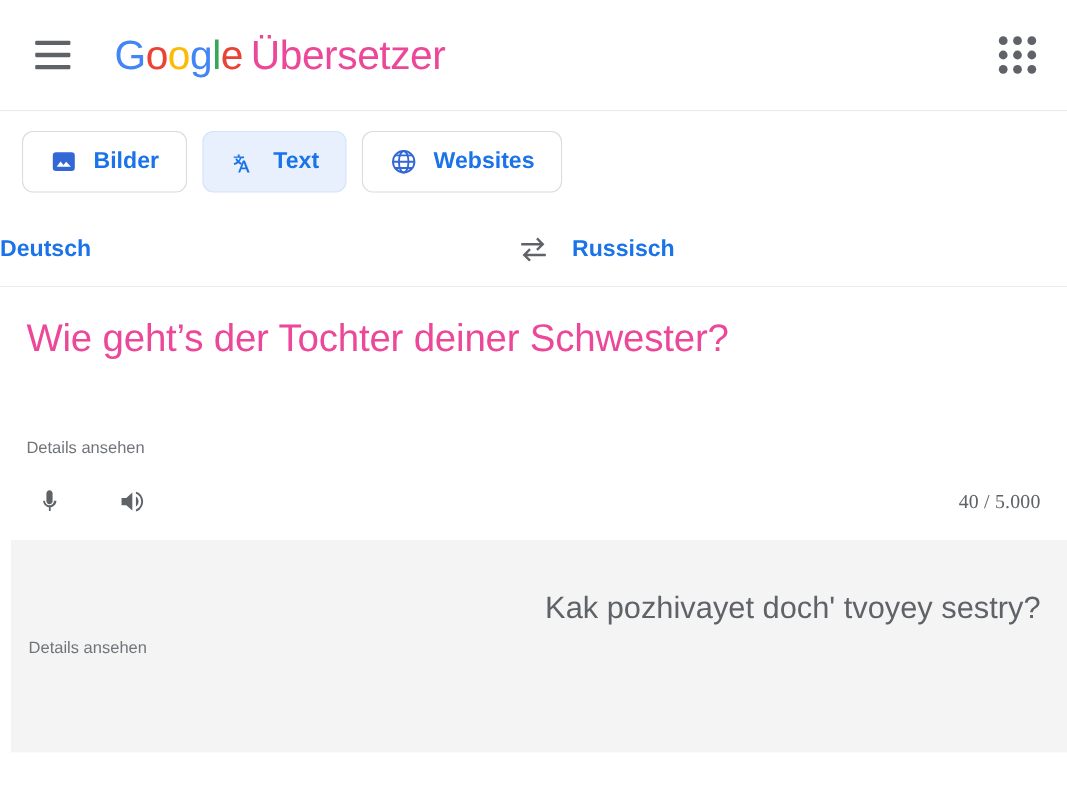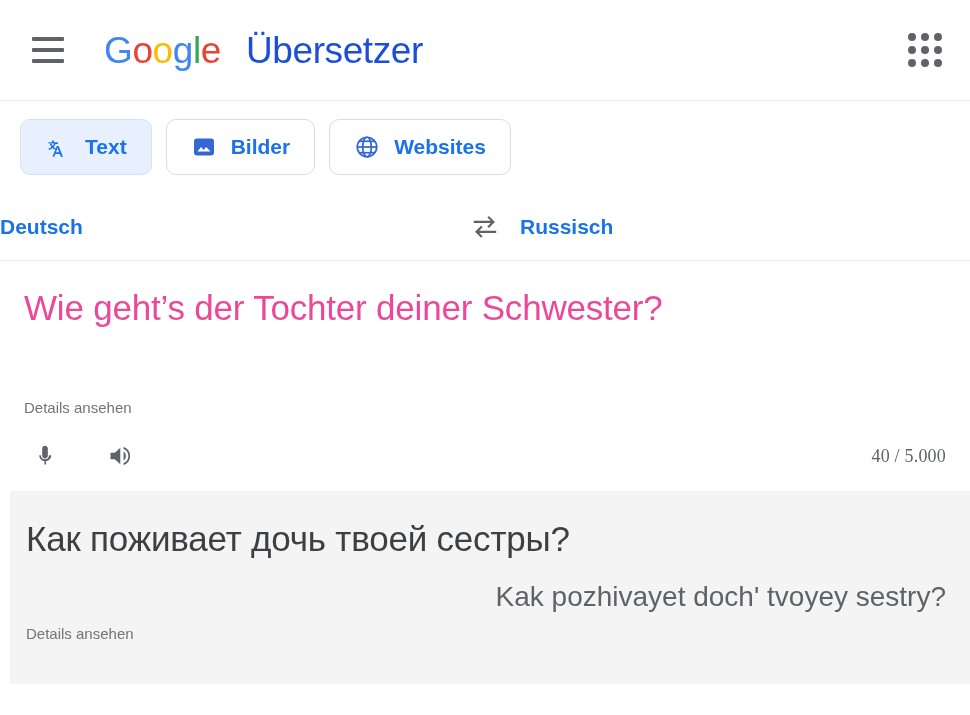--- a/index.html
+++ b/index.html
@@ -55,22 +55,22 @@
     letter-spacing: -0.4px;
     cursor: pointer;
   }
   .glogo { display: inline-flex; align-items: baseline; }
   .glogo i { font-style: normal; }
   .c-blue   { color: #4285f4; }
   .c-red    { color: #ea4335; }
   .c-yellow { color: #fbbc05; }
   .c-green  { color: #34a853; }
   .product {
-    color: #1d4ed8;
-    margin-left: 25px;
+    color: #ec4899;
+    margin-left: 7px;
     font-size: 37px;
   }
   .spacer { flex: 1 1 auto; }
   .apps-grid {
     width: 34px;
     height: 34px;
     display: grid;
     grid-template-columns: repeat(3, 1fr);
     grid-template-rows: repeat(3, 1fr);
     gap: 5px;
@@ -248,37 +248,37 @@
         <i></i>
         <i></i>
       <i></i>
         <i></i>
         <i></i>
     </div>
   </div>
 
   <div class="tabbar">
 
-    <div class="tab active">
-      <span class="ticon">
-        <svg width="26" height="26" viewBox="0 0 24 24" fill="#1a73e8" aria-hidden="true">
-          <path d="M11.9 9.2H9.6c-.3 1-.8 1.9-1.5 2.7.6.5 1.2.9 1.8 1.2l-.6 1.5c-.8-.4-1.6-.9-2.3-1.6-.9.8-2 1.4-3.3 1.8l-.5-1.5c1.1-.3 2-.8 2.7-1.4-.6-.7-1.1-1.6-1.4-2.6h1.6c.2.6.6 1.2 1 1.7.6-.7 1-1.5 1.2-2.3H3.2V7.7h3.4V6h1.6v1.7h3.7v1.5zM14.6 21l-1-2.6h-4L8.6 21H6.9l4-10h1.7l4 10h-2zm-4.4-4.1h2.8L11.6 13l-1.4 3.9z"></path>
-        </svg>
-      </span>
-      <span>Text</span>
-    </div>
-
     <div class="tab">
       <span class="ticon">
         <svg width="24" height="24" viewBox="0 0 24 24" aria-hidden="true">
           <rect x="2" y="3.5" width="20" height="17" rx="3" fill="#3367d6"></rect>
           <path d="M5.5 16.5l3.6-4.6 2.6 3.2 2.4-3 4.4 4.4z" fill="#ffffff"></path>
         </svg>
       </span>
       <span>Bilder</span>
+    </div>
+
+    <div class="tab active">
+      <span class="ticon">
+        <svg width="26" height="26" viewBox="0 0 24 24" fill="#1a73e8" aria-hidden="true">
+          <path d="M11.9 9.2H9.6c-.3 1-.8 1.9-1.5 2.7.6.5 1.2.9 1.8 1.2l-.6 1.5c-.8-.4-1.6-.9-2.3-1.6-.9.8-2 1.4-3.3 1.8l-.5-1.5c1.1-.3 2-.8 2.7-1.4-.6-.7-1.1-1.6-1.4-2.6h1.6c.2.6.6 1.2 1 1.7.6-.7 1-1.5 1.2-2.3H3.2V7.7h3.4V6h1.6v1.7h3.7v1.5zM14.6 21l-1-2.6h-4L8.6 21H6.9l4-10h1.7l4 10h-2zm-4.4-4.1h2.8L11.6 13l-1.4 3.9z"></path>
+        </svg>
+      </span>
+      <span>Text</span>
     </div>
 
     <div class="tab">
       <span class="ticon">
         <svg width="26" height="26" viewBox="0 0 24 24" aria-hidden="true" stroke="#3367d6" stroke-width="1.6" fill="none">
           <circle cx="12" cy="12" r="9"></circle>
           <ellipse cx="12" cy="12" rx="4" ry="9"></ellipse>
           <line x1="3" y1="12" x2="21" y2="12"></line>
           <line x1="4.6" y1="6.7" x2="19.4" y2="6.7"></line>
           <line x1="4.6" y1="17.3" x2="19.4" y2="17.3"></line>
@@ -316,18 +316,17 @@
       <svg width="30" height="28" viewBox="0 0 24 24" fill="#5f6368" aria-hidden="true">
         <path d="M3 9.2v5.6h3.7L11.4 19V5L6.7 9.2z"></path>
         <path d="M14.2 8.1v7.8c1.2-.7 2-2.1 2-3.9s-.8-3.2-2-3.9z"></path>
         <path d="M14.2 4.3v1.6c2.4.8 4.1 3.1 4.1 6.1s-1.7 5.3-4.1 6.1v1.6c3.3-.9 5.6-3.9 5.6-7.7s-2.3-6.8-5.6-7.7z"></path>
       </svg>
     </span>
     <span class="counter">40 / 5.000</span>
   </div>
 
   <div class="translation">
-    <div class="trans-text">Как поживает дочь твоей сестры?</div>
     <div class="translit">Kak pozhivayet doch' tvoyey sestry?</div>
     <span class="details-link">Details ansehen</span>
   </div>
 
 </div>
 
 </body></html>

